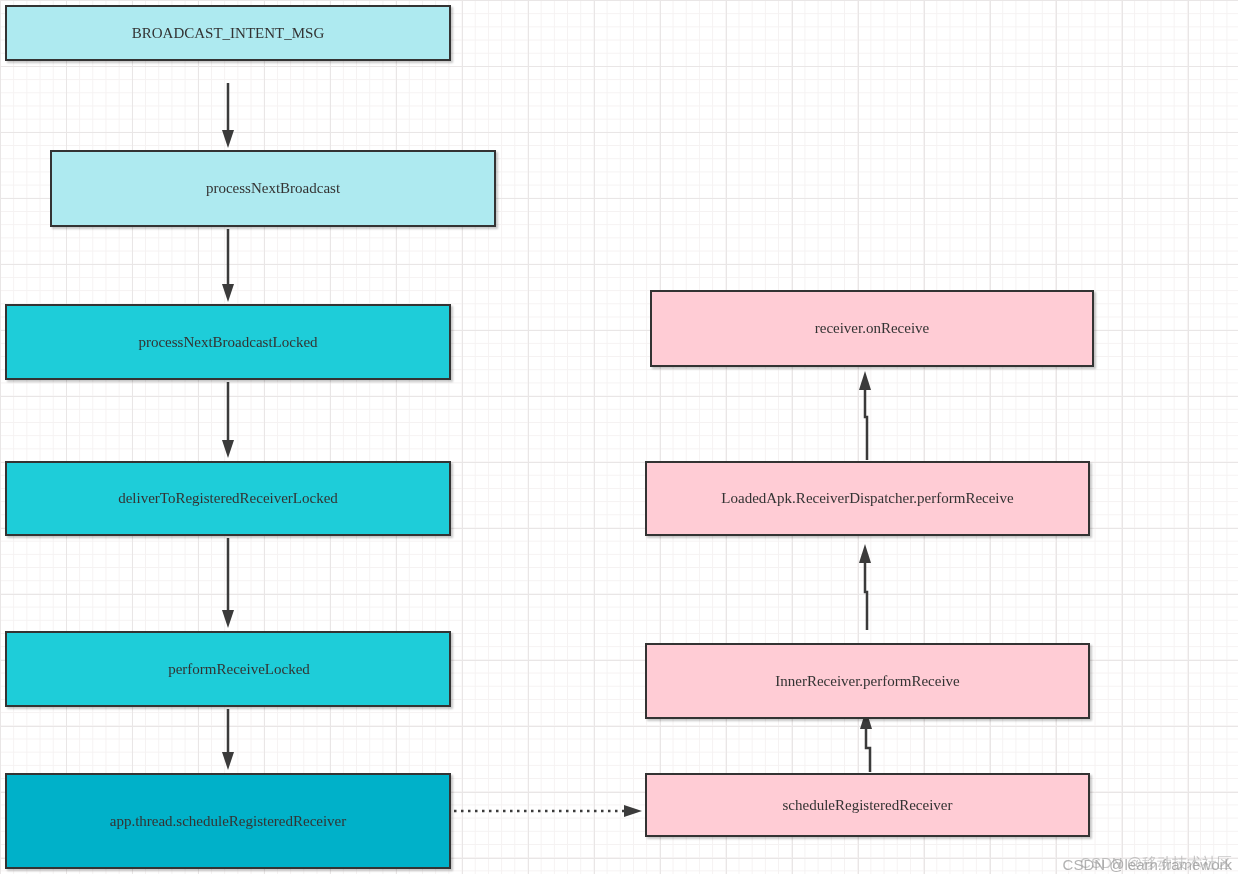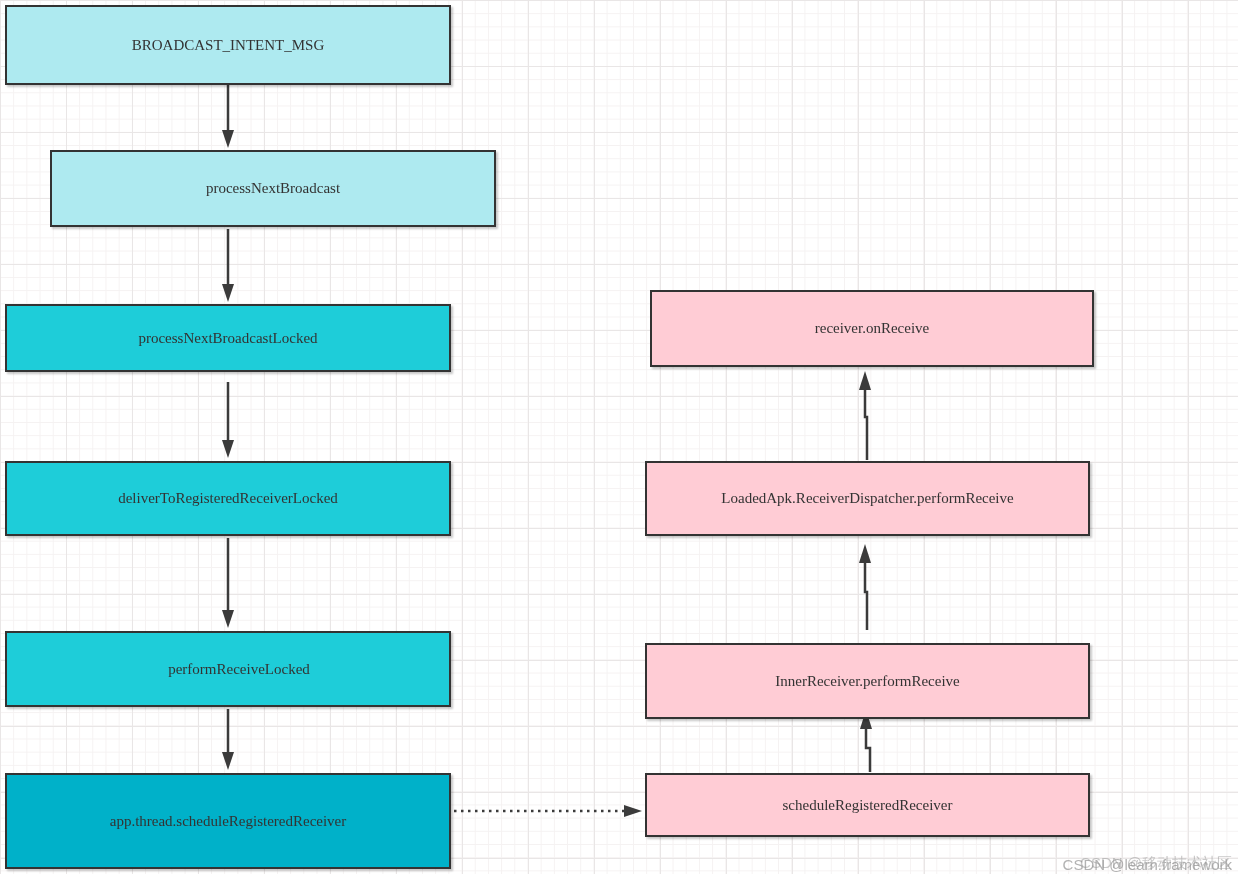--- a/index.html
+++ b/index.html
@@ -19,23 +19,23 @@
   }
   svg.edges { position: absolute; left: 0; top: 0; width: 1238px; height: 874px; z-index: 1; }
   .node {
     position: absolute; z-index: 2;
     border: 2.5px solid #333333; box-sizing: border-box;
     display: flex; align-items: center; justify-content: center;
     font-size: 15px; color: #333333; text-align: center;
     box-shadow: 2px 2px 2px rgba(0,0,0,0.22);
   }
   
-  .n0 { left: 5px;   top: 5px;   width: 446px; height: 80px; }
+  .n0 { left: 5px;   top: 5px;   width: 446px; height: 56px; }
   .n1 { left: 5px;   top: 150px; width: 446px; height: 77px; }
-  .n2 { left: 5px;   top: 304px; width: 446px; height: 68px; }
+  .n2 { left: 5px;   top: 304px; width: 446px; height: 76px; }
   .n3 { left: 5px;   top: 461px; width: 446px; height: 75px; }
   .n4 { left: 5px;   top: 631px; width: 446px; height: 76px; }
   .n5 { left: 5px;   top: 773px; width: 446px; height: 96px; }
   .n6 { left: 650px; top: 290px; width: 444px; height: 77px; }
   .n7 { left: 645px; top: 461px; width: 445px; height: 75px; }
   .n8 { left: 645px; top: 631px; width: 445px; height: 76px; }
   .n9 { left: 645px; top: 773px; width: 445px; height: 64px; }
   .watermark {
     position: absolute; right: 6px; bottom: 1px; height: 26px; width: 230px;
     z-index: 3; font-family: "Liberation Sans", sans-serif; font-size: 15px;

